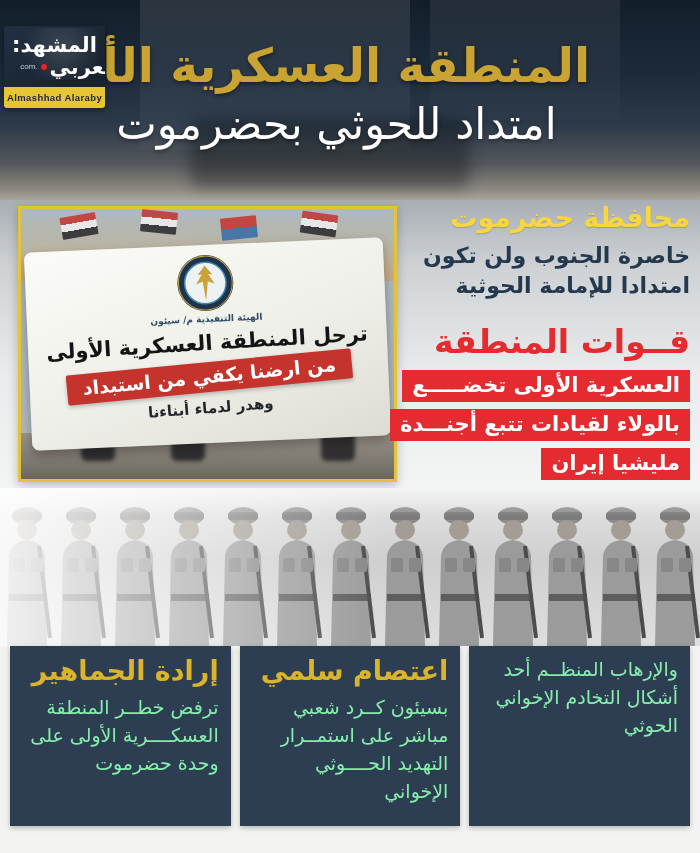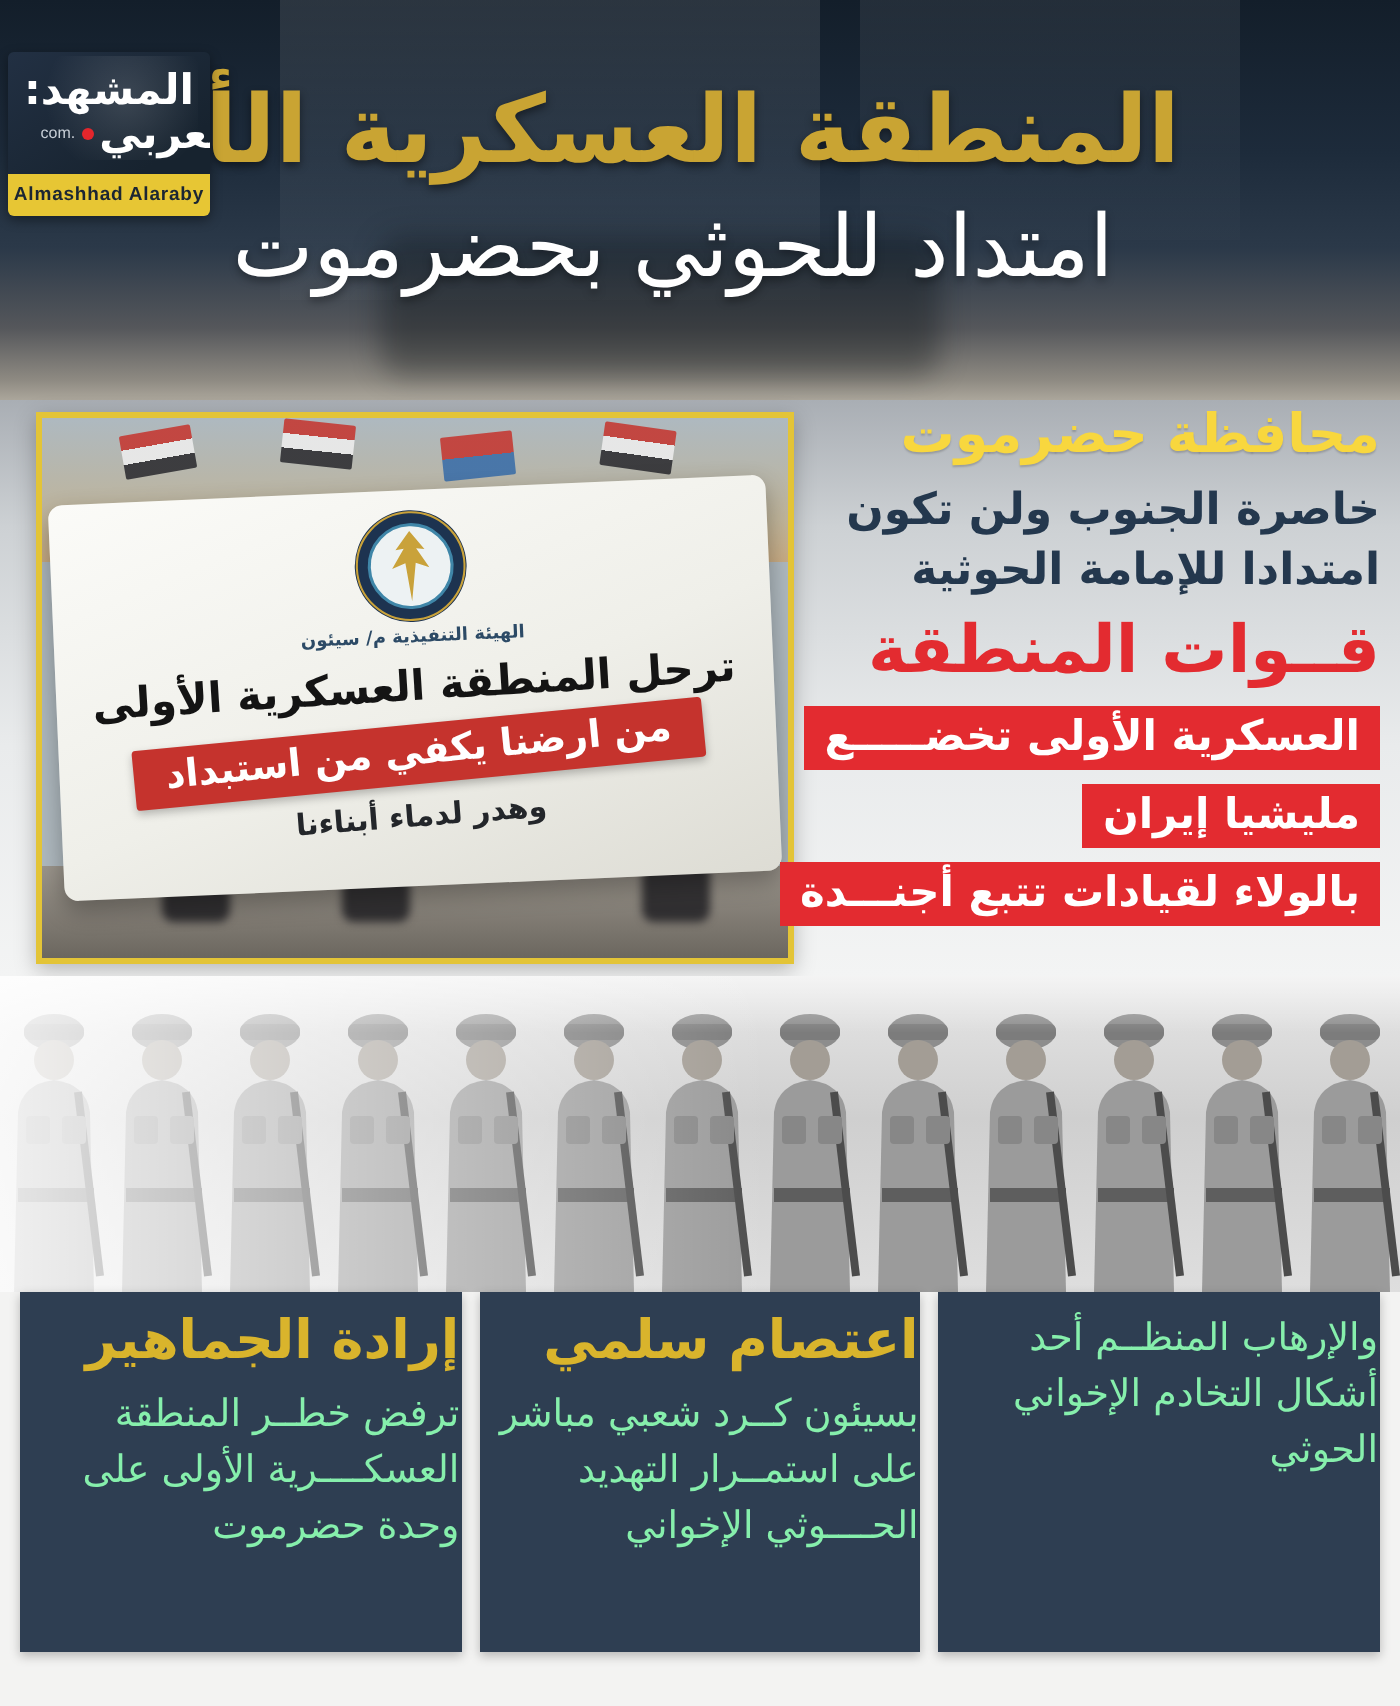--- a/index.html
+++ b/index.html
@@ -90,38 +90,38 @@
   .slogan1 { font-size:21px; font-weight:800; color:#141414; margin-top:7px; transform:rotate(-1deg); white-space:nowrap; }
   .slogan2 { background:#c5332d; color:#fff; font-size:19px; font-weight:800;
     padding:3px 16px 5px; margin-top:7px; border-radius:2px; transform:rotate(-3deg); white-space:nowrap;
     box-shadow:0 2px 4px rgba(0,0,0,0.25); }
   .slogan3 { font-size:15px; font-weight:800; color:#23262a; margin-top:7px; transform:rotate(-2deg); }
 
   
   .col { position:absolute; top:2px; left:auto; right:10px; width:290px; text-align:right; }
   .h-yellow { font-size:27px; font-weight:800; color:#f8d73e; margin:0 0 8px;
     text-shadow:0 1px 1px rgba(0,0,0,0.18); white-space:nowrap; }
-  .p-navy { font-size:22px; font-weight:700; color:#24384e; line-height:1.38; margin:0 0 3px; }
+  .p-navy { font-size:22px; font-weight:700; color:#24384e; line-height:1.38; margin:0 0 20px; }
   .h-red { font-size:33px; font-weight:800; color:#e32b30; margin:0 0 9px; white-space:nowrap; }
   .hl-lines { display:flex; flex-direction:column; align-items:flex-start; }
   .hl { background:#e32b30; color:#fff; font-size:21px; font-weight:700;
     padding:3px 10px 5px; margin-bottom:7px; white-space:nowrap; }
 
   
   .soldiers { position:absolute; top:488px; left:0; right:0; height:158px;
     background:linear-gradient(180deg,#e6e6e6 0%,#cfcfcf 45%,#dedede 100%); overflow:hidden; }
   .soldiers svg { display:block; }
   .sold-fade { position:absolute; inset:0;
     background:linear-gradient(to left, rgba(255,255,255,0) 45%, rgba(255,255,255,0.85) 100%),
                linear-gradient(to top, rgba(255,255,255,0) 82%, rgba(255,255,255,0.55) 100%); }
 
   
   .boxes { position:absolute; top:646px; right:10px; left:10px; height:180px;
     display:flex; gap:9px; direction:rtl; }
-  .box { flex:1; background:#2e3e52; padding:9px 1px 10px; 
+  .box { flex:1; background:#2e3e52; padding:9px 12px 10px; 
     box-shadow:0 2px 5px rgba(0,0,0,0.25); }
   .box h2 { font-size:27px; font-weight:800; color:#d9b42c; margin:0 0 7px; white-space:nowrap; }
   .box p { font-size:19px; font-weight:400; color:#86efac; line-height:1.48; }
 </style>
 </head>
 <body>
 
 <div class="page">
 
   <header class="header">
@@ -177,22 +177,22 @@
         <div class="slogan3">وهدر لدماء أبناءنا</div>
       </div>
     </figure>
 
     <div class="col">
       <h1 class="h-yellow">محافظة حضرموت</h1>
       <p class="p-navy">خاصرة الجنوب ولن تكون امتدادا للإمامة الحوثية</p>
       <h1 class="h-red">قــوات المنطقة</h1>
       <div class="hl-lines">
         <span class="hl">العسكرية الأولى تخضـــــع</span>
+        <span class="hl">بالولاء لقيادات تتبع أجنـــدة</span>
         <span class="hl">مليشيا إيران</span>
-        <span class="hl">بالولاء لقيادات تتبع أجنـــدة</span>
       </div>
     </div>
   </section>
 
   <section class="soldiers">
     <svg width="700" height="158" aria-hidden="true">
       <defs>
         <pattern id="sold" width="54" height="158" patternUnits="userSpaceOnUse">
           <ellipse cx="27" cy="28" rx="15" ry="9" fill="#8d8d8d"></ellipse>
           <rect x="12" y="24" width="30" height="8" rx="3" fill="#7c7c7c"></rect>

